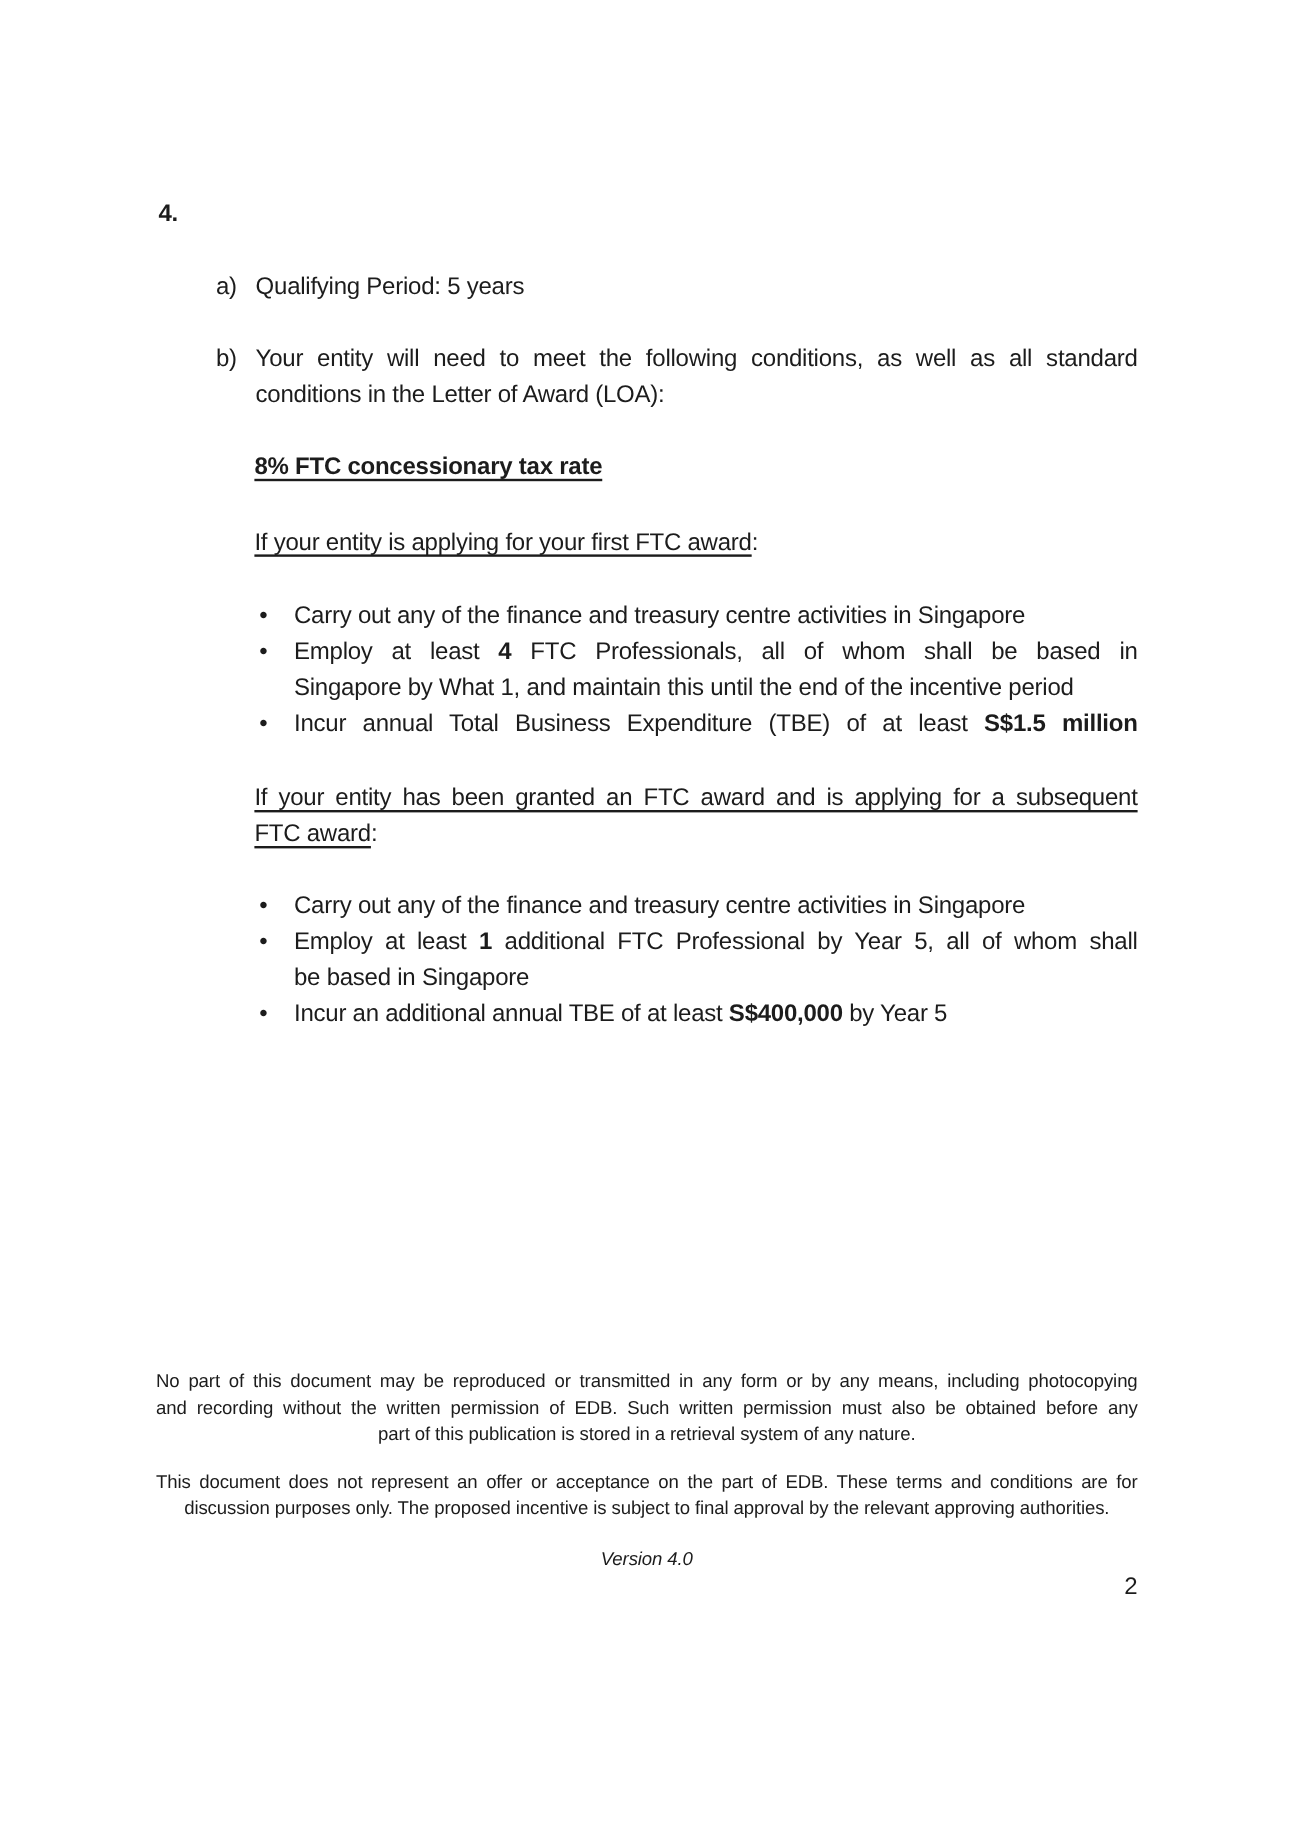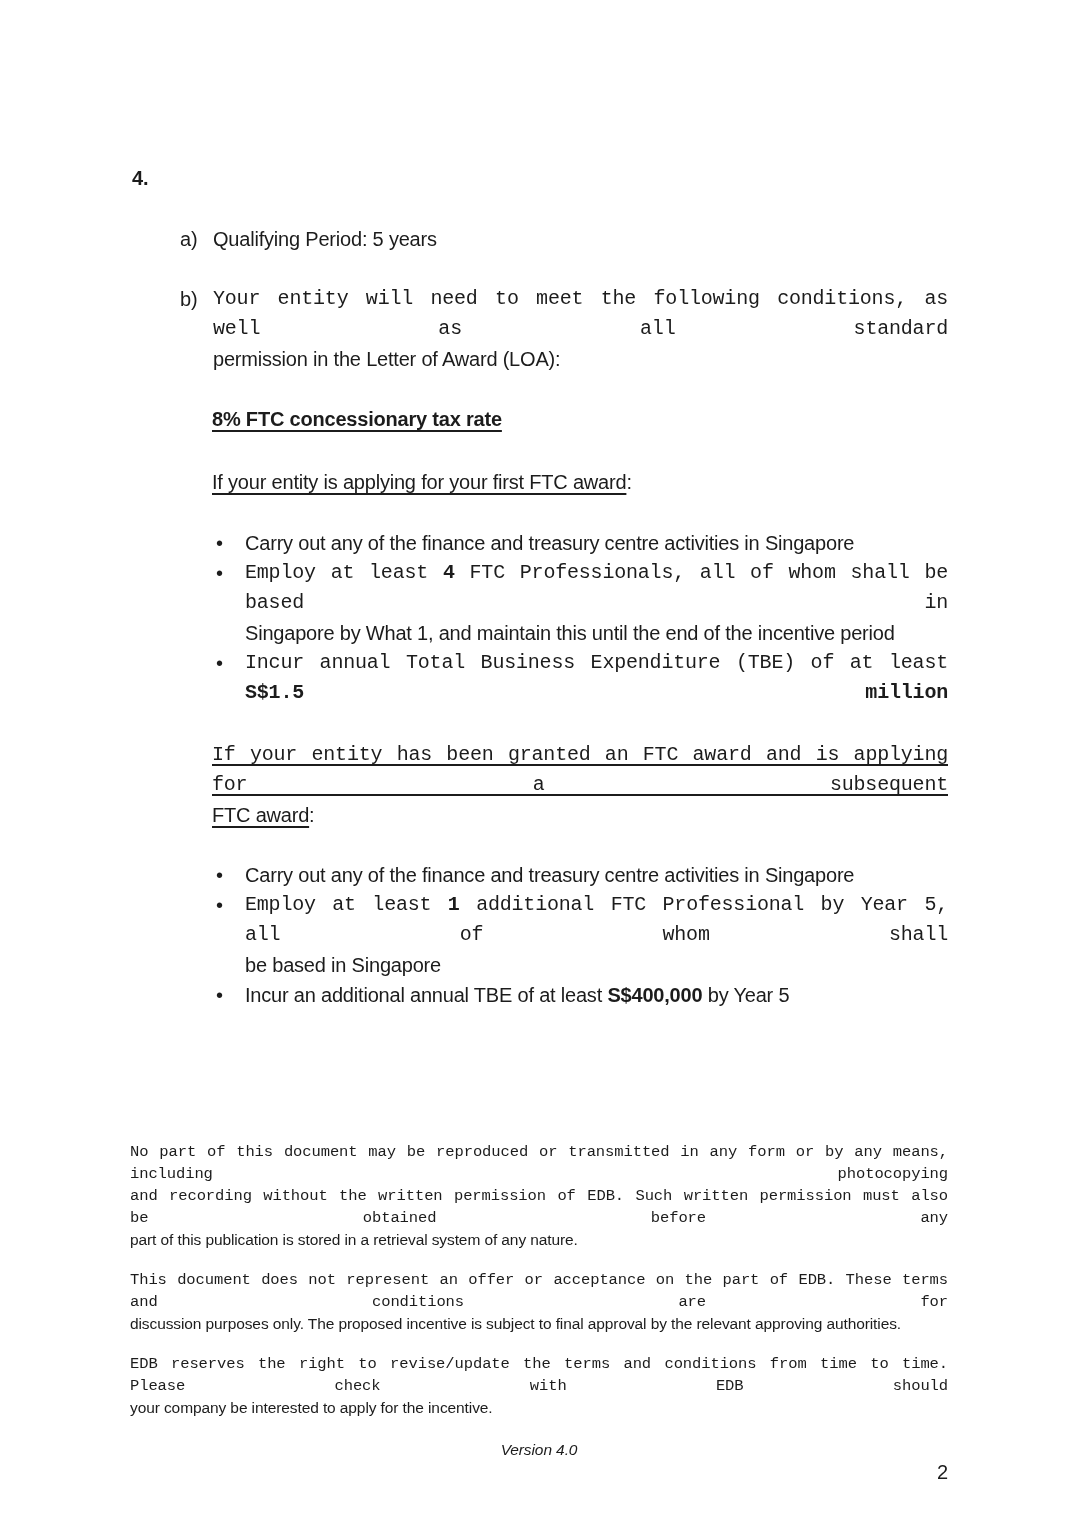--- a/index.html
+++ b/index.html
@@ -19,21 +19,21 @@
   .content {
     position: absolute;
     top: 163px;
     left: 132px;
     right: 132px;
     font-size: 20px;
     line-height: 30px;
     letter-spacing: -0.2px;
   }
   .line { min-height: 30px; }
-  .j { text-align: justify; text-align-last: justify; font-family: Liberation Mono, monospace; }
+  .j { text-align: justify; text-align-last: justify; }
   .u { text-decoration: underline; text-underline-offset: 4px; text-decoration-thickness: 1.5px; }
   .b { font-weight: 700; }
 
   .q-heading { display: flex; font-weight: 700; }
   .q-num { width: 50px; flex: 0 0 50px; }
 
   .list-item { display: flex; margin-left: 48px; }
   .li-label { width: 33px; flex: 0 0 33px; }
   .li-body { flex: 1 1 auto; }
   .item-a { margin-top: 31px; }
@@ -52,21 +52,21 @@
 
   .footer {
     position: absolute;
     top: 1141px;
     left: 130px;
     right: 132px;
     font-size: 15.5px;
     line-height: 22px;
     letter-spacing: -0.1px;
   }
-  .footer .line { min-height: 22px; }
+  .footer .line { min-height: 22px; text-align: center; }
   .f-para { margin-bottom: 18px; }
   .f-para:last-of-type { margin-bottom: 0; }
   .version { margin-top: 20px; font-style: italic; text-align: center; }
   .page-number { text-align: right; font-size: 20px; line-height: 22px; margin-top: 0; }
 </style>
 </head>
 <body>
 
 <div class="page">
   <main class="content">
@@ -79,21 +79,21 @@
       <span class="li-label">a)</span>
       <div class="li-body">
         <div class="line">Qualifying Period: 5 years</div>
       </div>
     </div>
 
     <div class="list-item item-b">
       <span class="li-label">b)</span>
       <div class="li-body">
         <div class="line j">Your entity will need to meet the following conditions, as well as all standard</div>
-        <div class="line">permission in the Letter of Award (LOA):</div>
+        <div class="line">conditions in the Letter of Award (LOA):</div>
       </div>
     </div>
 
     <div class="sub">
 
       <div class="subheading u">8% FTC concessionary tax rate</div>
 
       <div class="cond-heading">
         <div class="line"><span class="u">If your entity is applying for your first FTC award</span><span>:</span></div>
       </div>
@@ -153,20 +153,16 @@
   <footer class="footer">
     <div class="f-para">
       <div class="line j">No part of this document may be reproduced or transmitted in any form or by any means, including photocopying</div>
       <div class="line j">and recording without the written permission of EDB. Such written permission must also be obtained before any</div>
       <div class="line">part of this publication is stored in a retrieval system of any nature.</div>
     </div>
     <div class="f-para">
       <div class="line j">This document does not represent an offer or acceptance on the part of EDB. These terms and conditions are for</div>
       <div class="line">discussion purposes only. The proposed incentive is subject to final approval by the relevant approving authorities.</div>
     </div>
-    <div class="f-para">
-      <div class="line j">EDB reserves the right to revise/update the terms and conditions from time to time. Please check with EDB should</div>
-      <div class="line">your company be interested to apply for the incentive.</div>
-    </div>
     <div class="version">Version 4.0</div>
     <div class="page-number">2</div>
   </footer>
 </div>
 
 </body></html>

